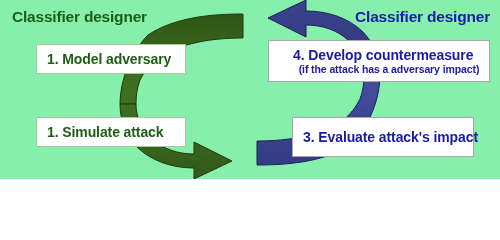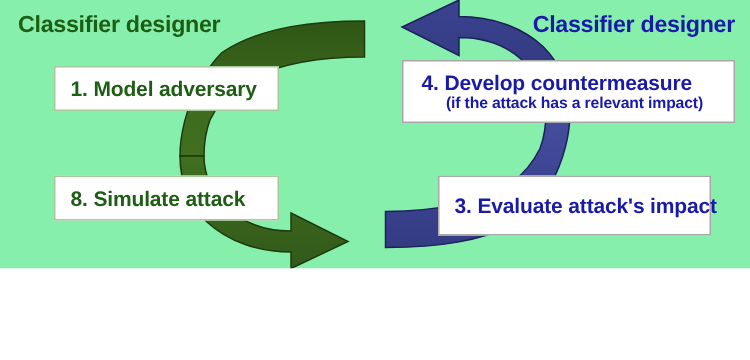--- a/index.html
+++ b/index.html
@@ -64,21 +64,21 @@
     color: #1e5e14;
   }
   .box.blue {
     border: 1.5px solid #a8a8a8;
     color: #1a1aa8;
   }
 
   #box1 { left: 36px;  top: 44px;  width: 150px; height: 30px; padding-left: 10px; }
   #box2 { left: 36px;  top: 117px; width: 150px; height: 30px; padding-left: 10px; }
   #box3 { left: 292px; top: 117px; width: 182px; height: 40px; padding-left: 10px; }
-  #box4 { left: 268px; top: 40px;  width: 222px; height: 42px; padding-left: 8px;
+  #box4 { left: 268px; top: 40px;  width: 222px; height: 42px; padding-left: 20px;
           align-items: flex-start; }
   #box4 .line1 { padding-left: 4px; }
   #box4 .line2 { width: 100%; padding-right: 4px; }
 </style>
 </head>
 <body>
 
 <div id="canvas">
 
   <svg class="svg-layer" viewBox="0 0 500 179">
@@ -156,25 +156,25 @@
 
   <div class="hdr" id="hdr-left">Classifier designer</div>
 
   <div class="hdr" id="hdr-right">Classifier designer</div>
 
   <div class="box green" id="box1">
     <span class="line1">1.  Model adversary</span>
   </div>
 
   <div class="box green" id="box2">
-    <span class="line1">8.  Simulate attack</span>
+    <span class="line1">1.  Simulate attack</span>
   </div>
 
   <div class="box blue" id="box3">
     <span class="line1">3.  Evaluate attack's impact</span>
   </div>
 
   <div class="box blue" id="box4">
     <span class="line1">4.  Develop countermeasure</span>
-    <span class="line2">(if the attack has a relevant impact)</span>
+    <span class="line2">(if the attack has a adversary impact)</span>
   </div>
 
 </div>
 
 </body></html>

